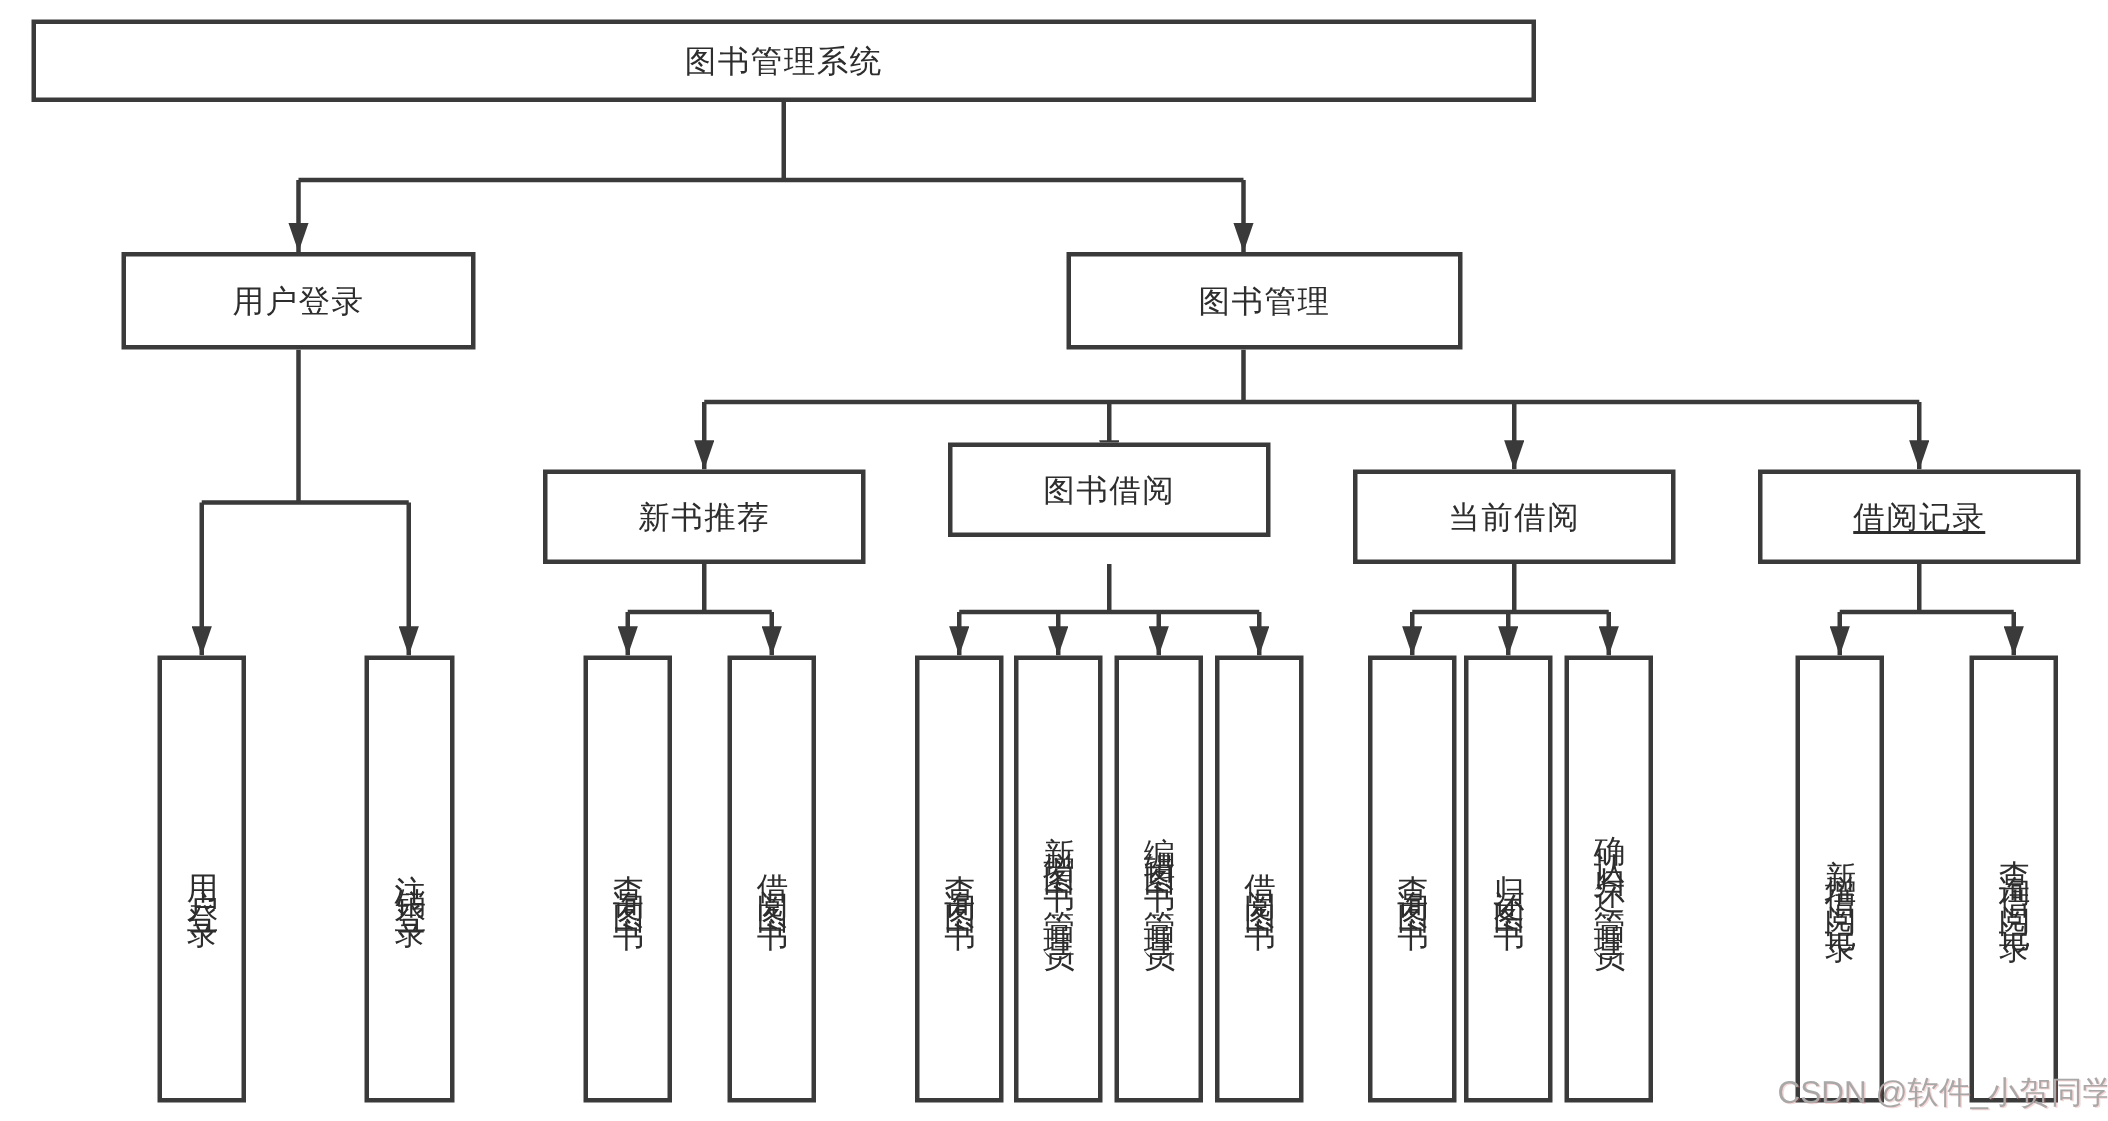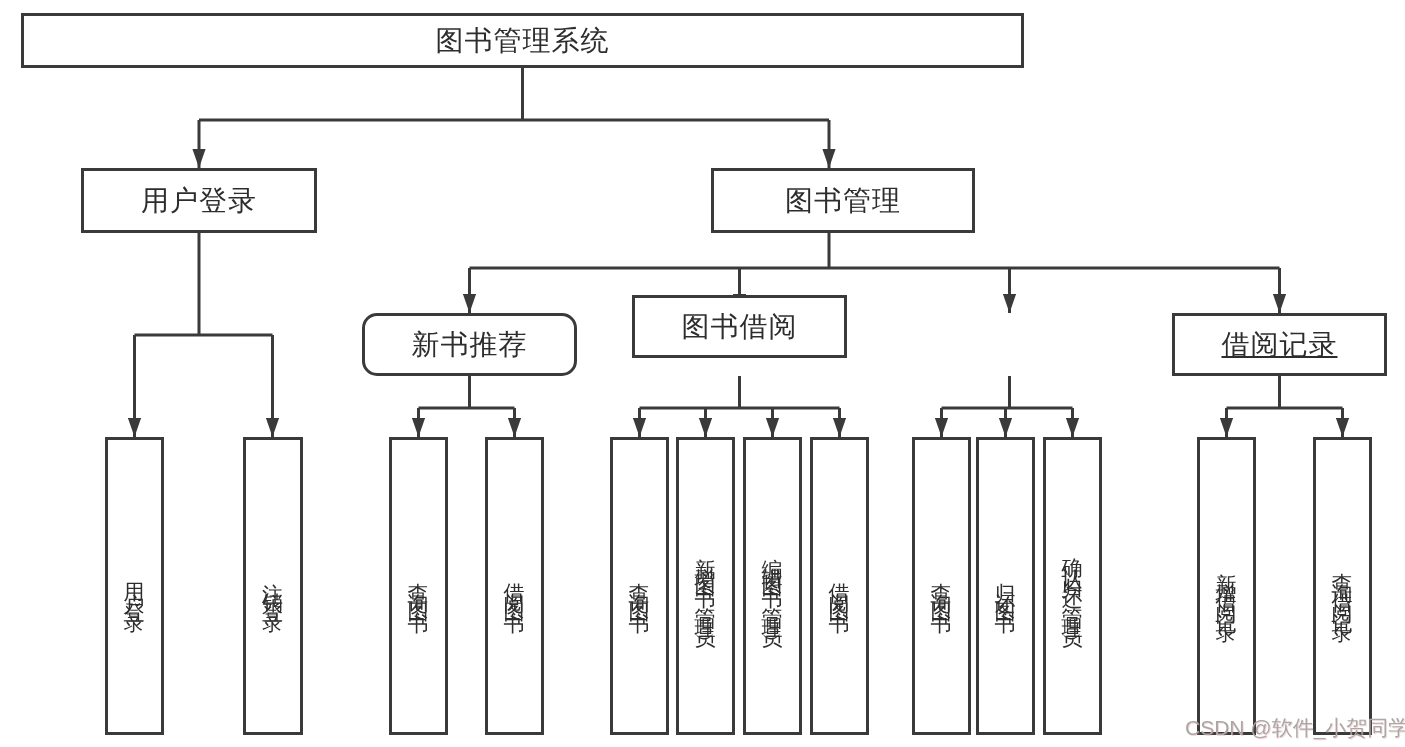--- a/index.html
+++ b/index.html
@@ -24,21 +24,21 @@
     pointer-events: none;
   }
   .node-h {
     position: absolute;
     box-sizing: border-box;
     border: 3px solid #3a3a3a;
     background: #ffffff;
     display: flex;
     align-items: center;
     justify-content: center;
-    font-size: 28px;
+    font-size: 21px;
     color: #2d2d2d;
     letter-spacing: 1px;
     white-space: nowrap;
   }
   .node-v {
     position: absolute;
     box-sizing: border-box;
     border: 3px solid #3a3a3a;
     background: #ffffff;
     display: flex;
@@ -114,22 +114,23 @@
 
     <line x1="1226.5" y1="408" x2="1226.5" y2="437" stroke="#3a3a3a" stroke-width="3" marker-end="url(#arrow)"></line>
     <line x1="1342.5" y1="408" x2="1342.5" y2="437" stroke="#3a3a3a" stroke-width="3" marker-end="url(#arrow)"></line>
   </svg>
 
   <div class="node-h" style="left:21px; top:13px; width:1003px; height:55px;">图书管理系统</div>
 
   <div class="node-h" style="left:81px; top:168px; width:236px; height:65px;">用户登录</div>
   <div class="node-h" style="left:711px; top:168px; width:264px; height:65px;">图书管理</div>
 
-  <div class="node-h" style="left:362px; top:313px; width:215px; height:63px;border-radius:15px;">新书推荐</div>
+  <div class="node-h" style="left:362px; top:313px; width:215px; height:63px;">新书推荐</div>
   <div class="node-h" style="left:632px; top:295px; width:215px; height:63px;">图书借阅</div>
+  <div class="node-h" style="left:902px; top:313px; width:215px; height:63px;">当前借阅</div>
   <div class="node-h" style="left:1172px; top:313px; width:215px; height:63px;text-decoration:underline;">借阅记录</div>
 
   <div class="node-v" style="left:105px; top:437px; width:59px; height:298px;">用户登录</div>
   <div class="node-v" style="left:243px; top:437px; width:60px; height:298px;">注销登录</div>
 
   <div class="node-v" style="left:389px; top:437px; width:59px; height:298px;">查询图书</div>
   <div class="node-v" style="left:485px; top:437px; width:59px; height:298px;">借阅图书</div>
 
   <div class="node-v" style="left:610px; top:437px; width:59px; height:298px;">查询图书</div>
   <div class="node-v" style="left:676px; top:437px; width:59px; height:298px;">新增图书（管理员）</div>

